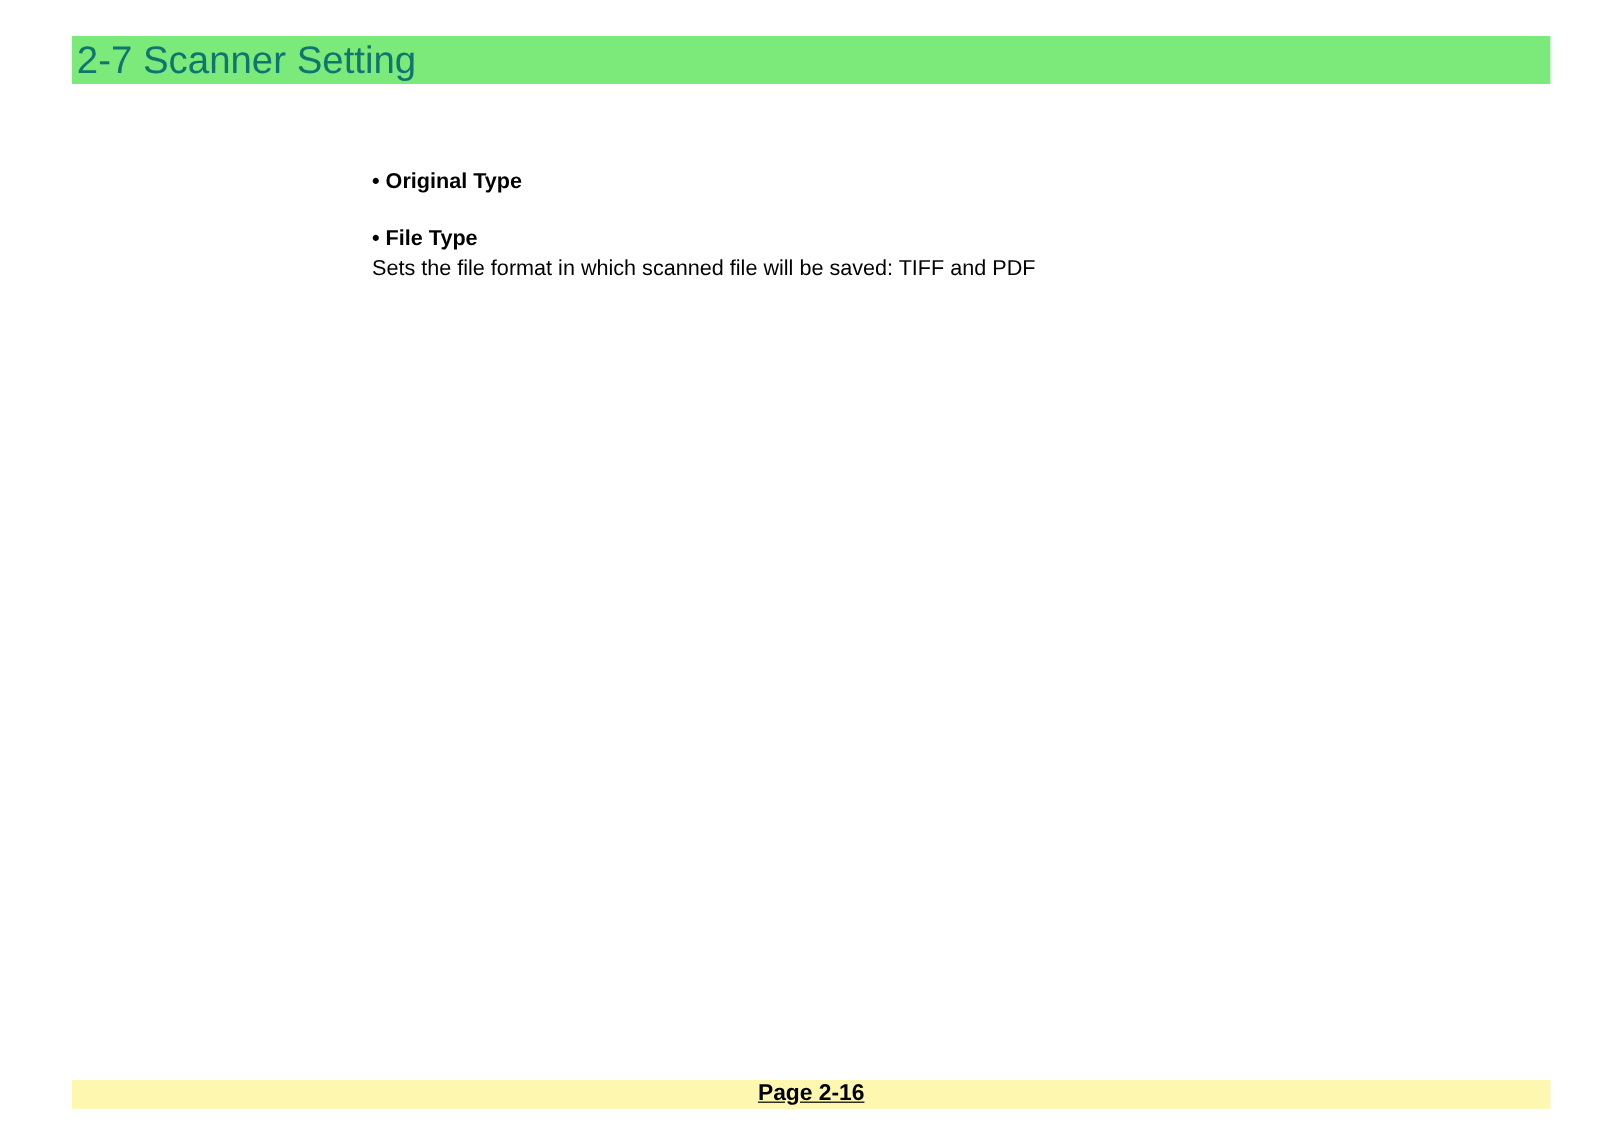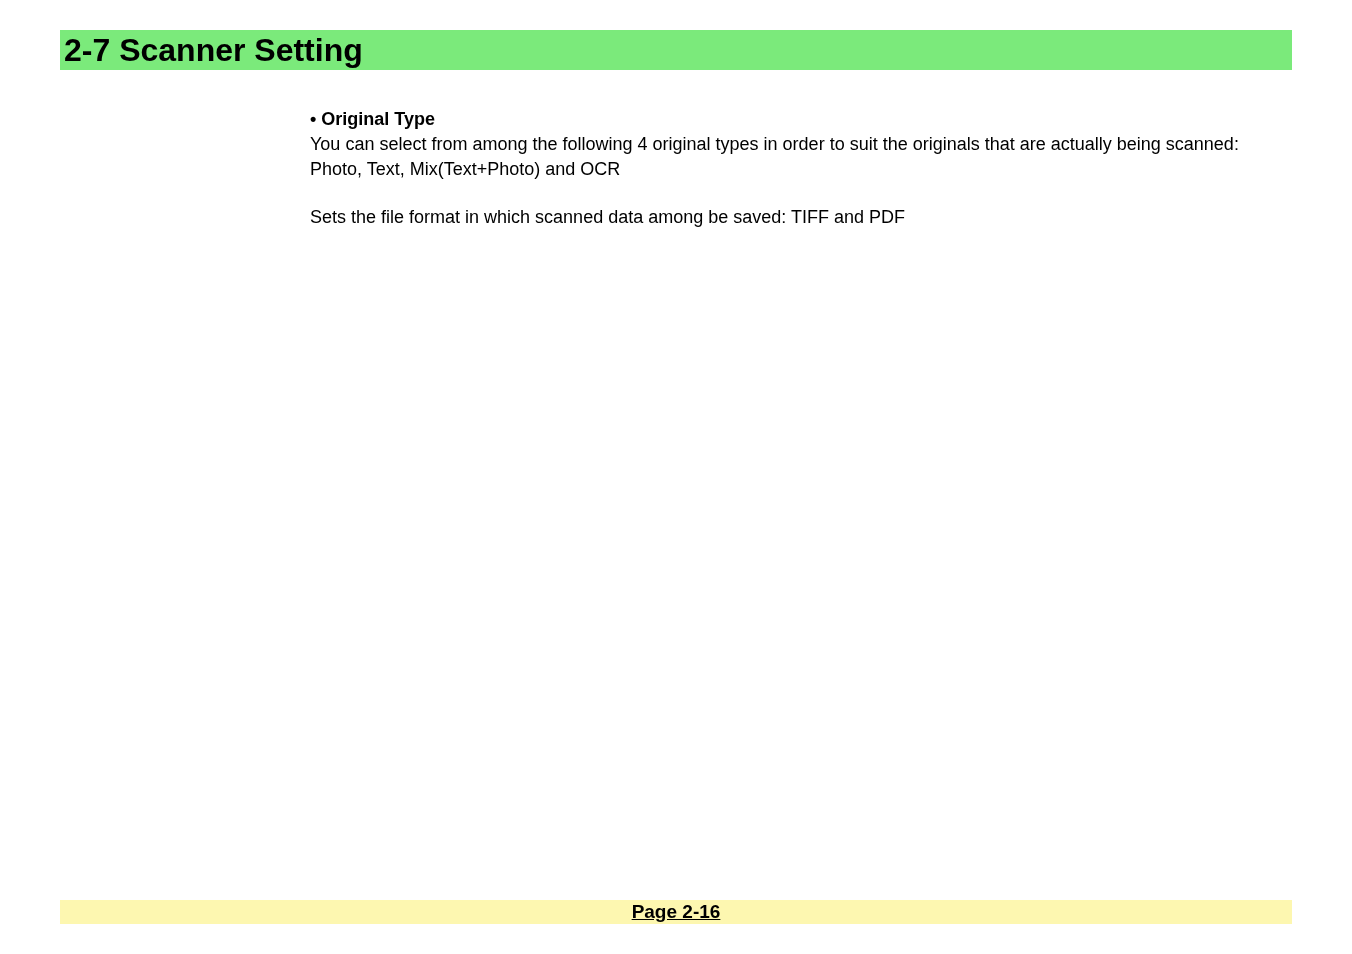--- a/index.html
+++ b/index.html
@@ -17,28 +17,28 @@
     }
     .header-bar {
       background: #7bea7b;
       margin: 30px 60px 0 60px;
       height: 40px;
       display: flex;
       align-items: center;
     }
     .section-title {
       font-size: 32px;
-      font-weight: bold;
-      color: #000000;
+      font-weight: normal;
+      color: #0f766e;
       padding-left: 4px;
     }
     .content {
       margin-left: 310px;
       margin-right: 60px;
-      margin-top: 37px;
+      margin-top: 69px;
       font-size: 18px;
       color: #000;
       line-height: 1.4;
     }
     .item {
       margin-bottom: 22px;
     }
     .item-title {
       font-weight: bold;
     }
@@ -70,26 +70,26 @@
 </head>
 <body>
 
 <div class="header-bar">
   <h1 class="section-title">2-7  Scanner Setting</h1>
 </div>
 
 <div class="content">
   <div class="item">
     <div class="item-title">Original Type</div>
-    <div class="item-desc">You can select from among the following 4 original types in order to suit the originals that are actually being scanned: Photo, Text, Mix(Text+Photo) and OCR</div>
   </div>
   <div class="item">
   </div>
   <div class="item">
-    <div class="item-desc">Sets the file format in which scanned data among be saved: TIFF and PDF</div>
+    <div class="item-title">File Type</div>
+    <div class="item-desc">Sets the file format in which scanned file will be saved: TIFF and PDF</div>
   </div>
   <div class="item">
   </div>
 </div>
 
 <div class="footer">
   <span class="page-number">Page 2-16</span>
 </div>
 
 </body></html>

